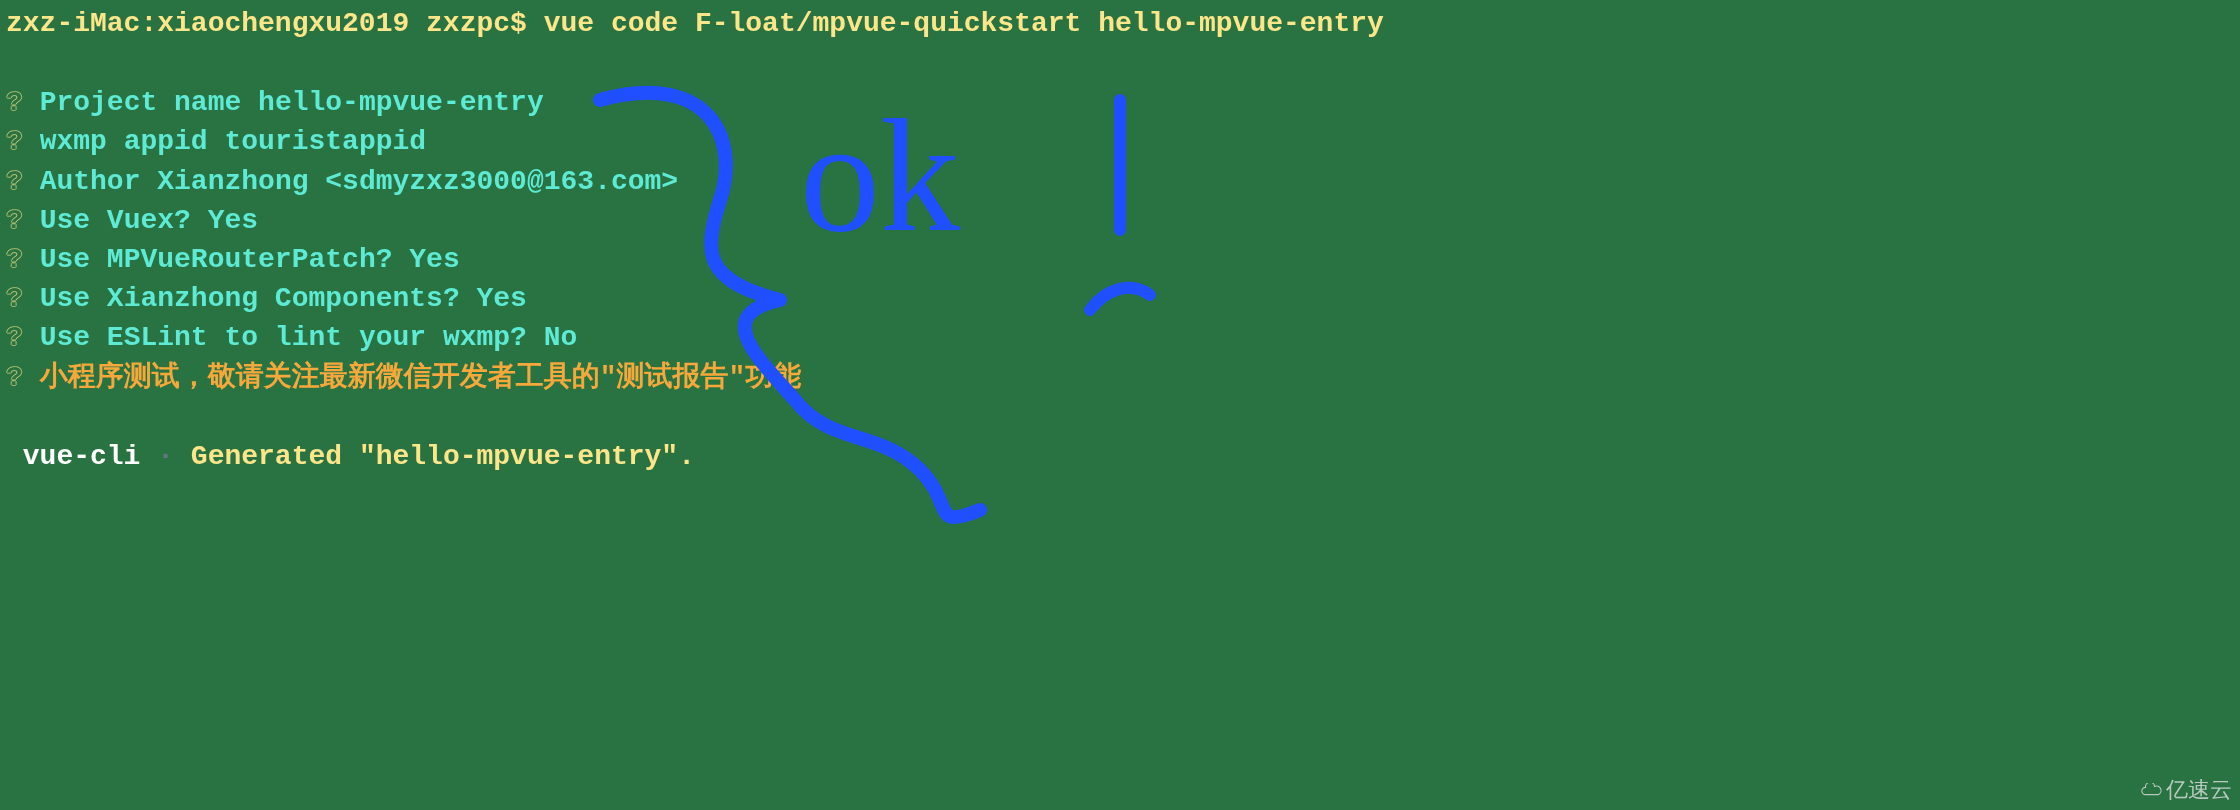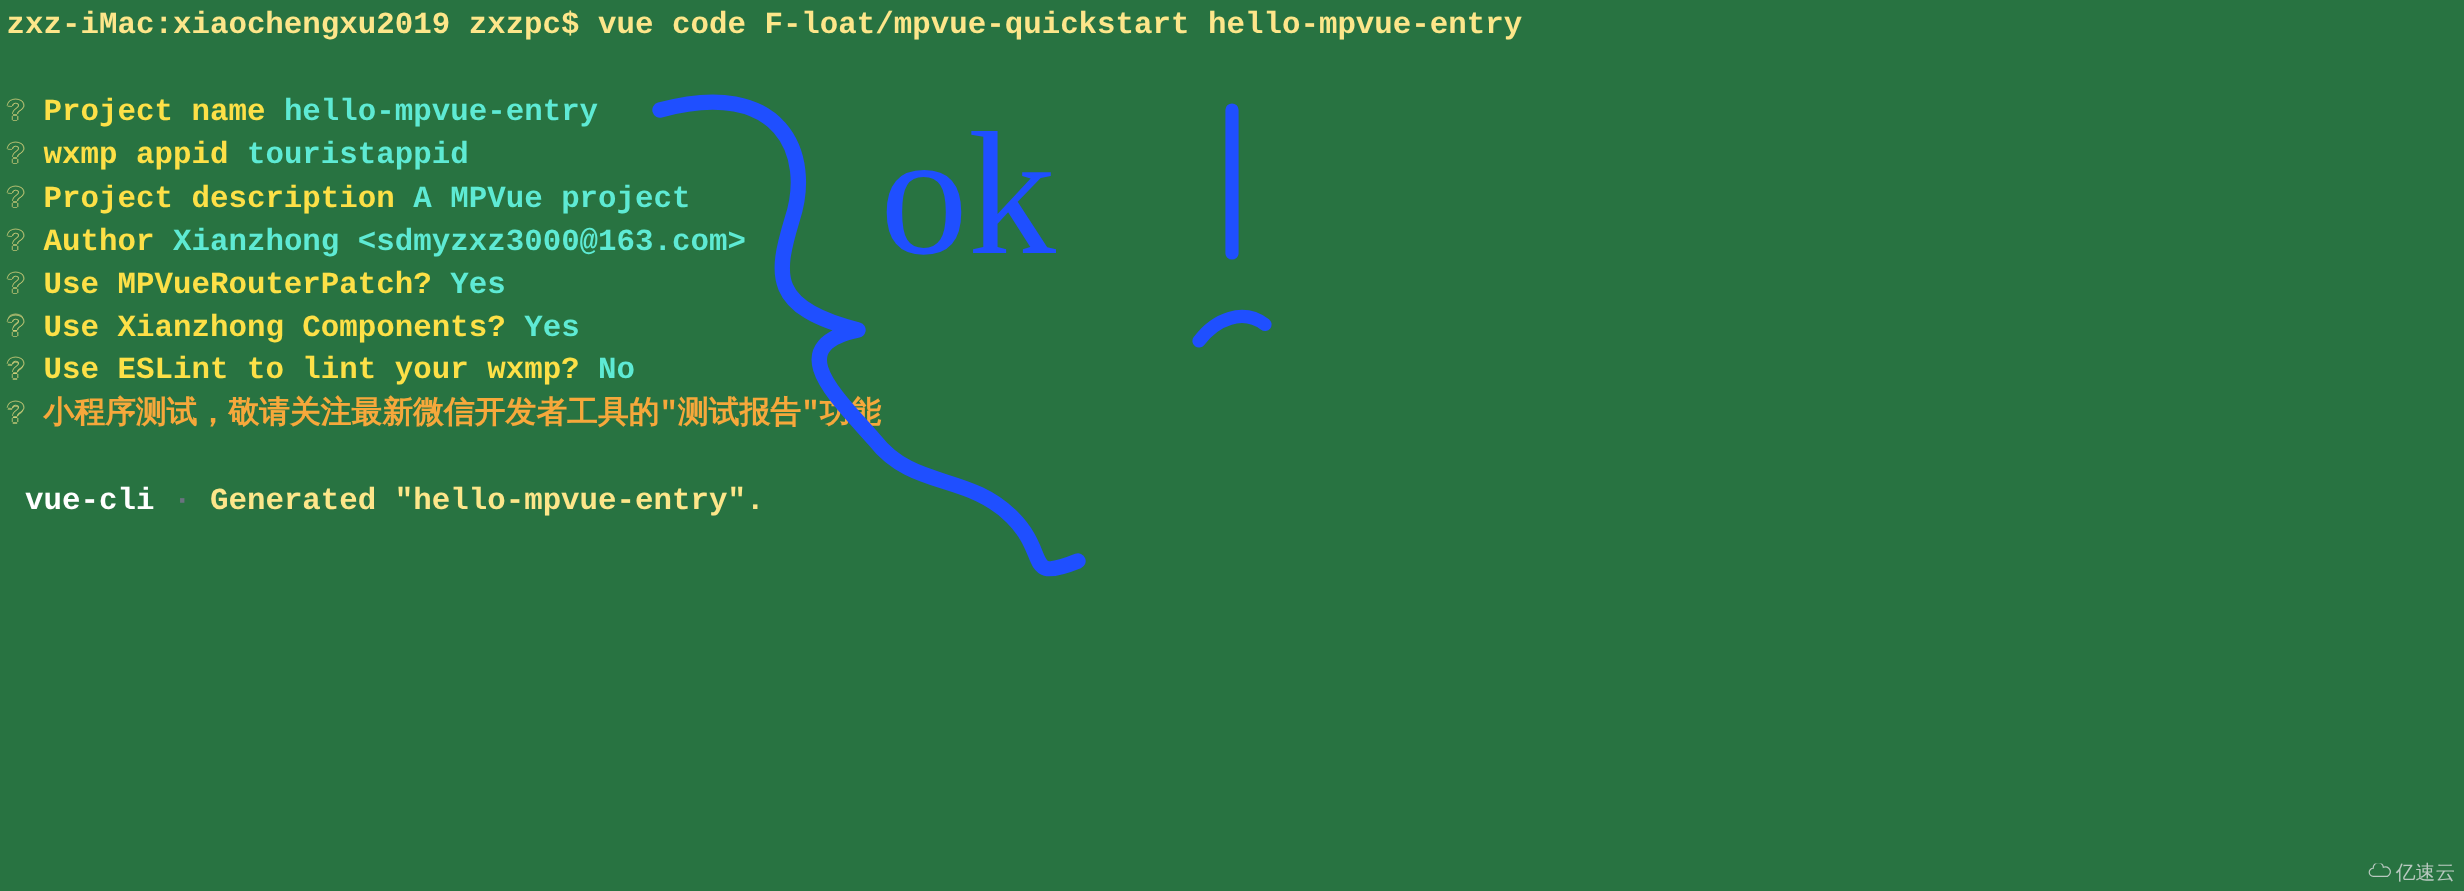--- a/index.html
+++ b/index.html
@@ -10,21 +10,21 @@
       font-weight: bold;
       line-height: 1.4;
       padding: 4px 6px;
       width: 2240px;
       height: 810px;
       overflow: hidden;
       position: relative;
     }
     .cmd-line { color: #fde68a; margin-bottom: 40px; word-break: break-all; }
     .q { color: #287341; text-shadow: -1px 0 #fde68a88, 1px 0 #fde68a88, 0 -1px #fde68a88, 0 1px #fde68a88; }
-    .lbl { color: #fde047; }
+    .lbl { color: #5eead4; }
     .val { color: #5eead4; }
     .chinese { color: #f6a83b; }
     .gen-line { margin-top: 40px; }
     .vue-cli { color: #ffffff; margin-left: 1ch; text-align: center;}
     .dot { color: #6b7280; }
     .gen-txt { color: #fde68a; }
     .annotation {
       position: absolute;
       pointer-events: none;
       top: 80px;
@@ -49,39 +49,39 @@
       stroke: #1f4fff;
       stroke-width: 12;
       stroke-linecap: round;
       fill: none;
     }
     .watermark {
       position: absolute;
       bottom: 4px;
       right: 8px;
       color: #b9c9c0;
-      font-size: 18px;
+      font-size: 22px;
       font-weight: normal;
       font-family: sans-serif;
       display: flex;
       align-items: center;
       gap: 4px;
     }
     .watermark svg { width: 22px; height: 16px; }
   </style>
 </head>
 <body>
 
 <div class="cmd-line">zxz-iMac:xiaochengxu2019 zxzpc$ vue code F-loat/mpvue-quickstart hello-mpvue-entry</div>
 
 <div id="prompts">
     <div><span class="q">?</span> <span class="lbl">Project name</span> <span class="val">hello-mpvue-entry</span></div>
     <div><span class="q">?</span> <span class="lbl">wxmp appid</span> <span class="val">touristappid</span></div>
-    <div><span class="q">?</span> <span class="lbl">Project description</span> <span class="val">A MPVue project</span></div>
     <div><span class="q">?</span> <span class="lbl">Author</span> <span class="val">Xianzhong &lt;sdmyzxz3000@163.com&gt;</span></div>
+    <div><span class="q">?</span> <span class="lbl">Use Vuex?</span> <span class="val">Yes</span></div>
     <div><span class="q">?</span> <span class="lbl">Use MPVueRouterPatch?</span> <span class="val">Yes</span></div>
     <div><span class="q">?</span> <span class="lbl">Use Xianzhong Components?</span> <span class="val">Yes</span></div>
     <div><span class="q">?</span> <span class="lbl">Use ESLint to lint your wxmp?</span> <span class="val">No</span></div>
   </div>
 
 <div>
   <span class="q">?</span>
   <span> </span>
   <span class="chinese">小程序测试，敬请关注最新微信开发者工具的"测试报告"功能</span>
 </div>

